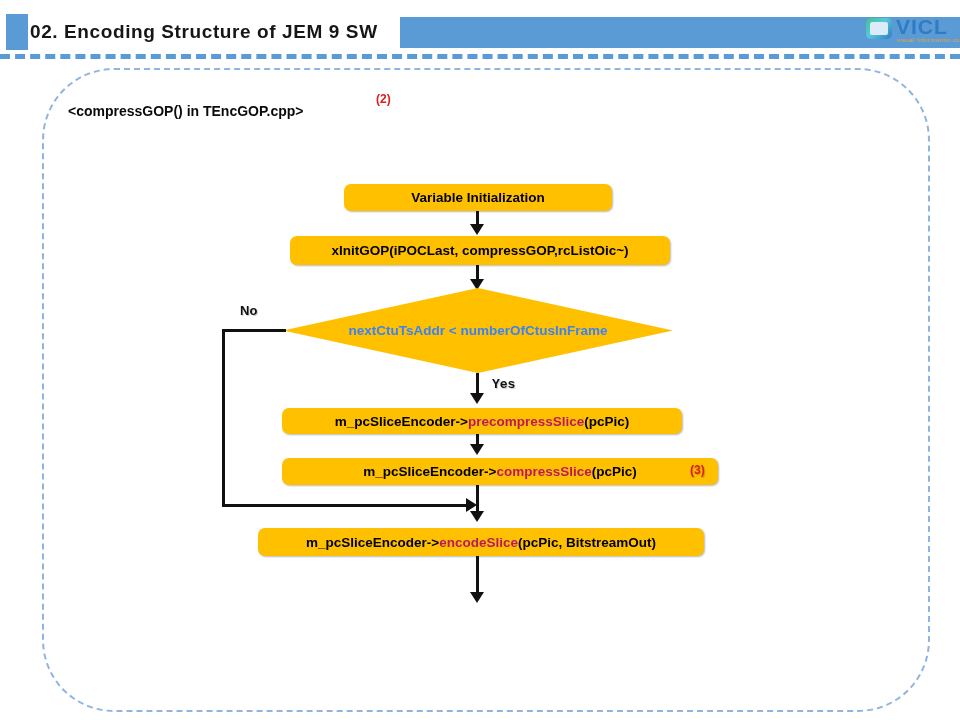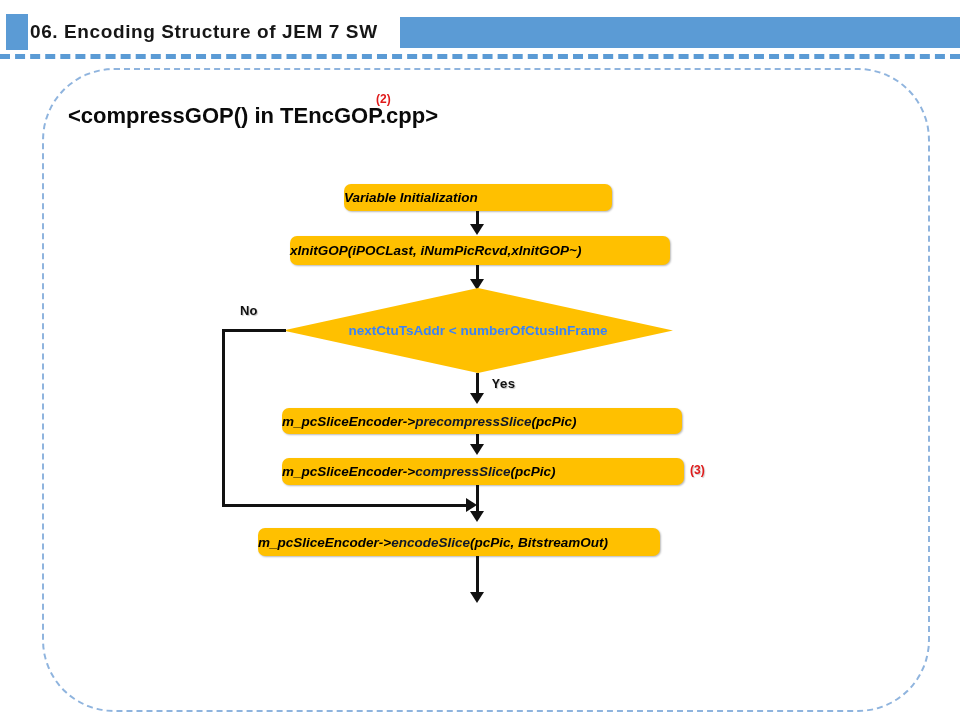--- a/index.html
+++ b/index.html
@@ -98,21 +98,21 @@
     left: 42px; top: 68px;
     width: 888px; height: 644px;
     border: 2px dashed #8FB4DE;
     border-radius: 72px;
     box-sizing: border-box;
   }
 
   #section-title {
     position: absolute;
     left: 68px; top: 103px;
-    font-size: 22px;
+    font-size: 14px;
     font-weight: bold;
     color: #0a0a0a;
     white-space: nowrap;
   }
   #section-title-note {
     position: absolute;
     left: 376px; top: 92px;
     font-size: 12px;
     font-weight: bold;
     color: #E01B1B;
@@ -121,33 +121,32 @@
   
   .node {
     position: absolute;
     background: #FFC000;
     border-radius: 7px;
     color: #000000;
     font-size: 13.5px;
     font-weight: bold;
     display: flex;
     align-items: center;
-    justify-content: flex-start;
+    justify-content: center;
     text-align: center;
     white-space: nowrap;
     box-shadow: 1px 1px 2px rgba(0,0,0,0.28);
-    font-style: italic;
-  }
-  .node .hl { color: #0f172a; margin-top: 19px; }
+  }
+  .node .hl { color: #be185d; margin-top: 19px; }
 
   #node-var-init   { left: 344px; top: 184px; width: 268px; height: 27px; }
   #node-xinitgop   { left: 290px; top: 236px; width: 380px; height: 29px; }
   #node-precompress{ left: 282px; top: 408px; width: 400px; height: 26px; }
-  #node-compress   { left: 282px; top: 458px; width: 402px; height: 27px; }
-  #node-encode     { left: 258px; top: 528px; width: 402px; height: 28px; }
+  #node-compress   { left: 282px; top: 458px; width: 436px; height: 27px; }
+  #node-encode     { left: 258px; top: 528px; width: 446px; height: 28px; }
 
   
   #node-decision {
     position: absolute;
     left: 283px; top: 288px;
     width: 390px; height: 85px;
   }
   #node-decision .diamond-shape {
     position: absolute;
     left: 0; top: 0;
@@ -233,40 +232,47 @@
     font-weight: bold;
     color: #E01B1B;
     text-shadow: 1px 1px 1px rgba(0,0,0,0.2);
   }
 </style>
 </head>
 <body>
 
 <div id="header">
   <div id="header-accent-bar"></div>
-  <div id="header-title">06. Encoding Structure of JEM 7 SW</div>
+  <div id="header-title">02. Encoding Structure of JEM 9 SW</div>
   <div id="header-blue-band"></div>
   <div id="header-dashed-rule"></div>
 
+  <div id="logo">
+    <div id="logo-mark">
+      <div id="logo-mark-inner"></div>
+    </div>
+    <div id="logo-wordmark">VICL</div>
+    <div id="logo-tagline">visual information computing lab</div>
+  </div>
 </div>
 
 <div id="slide-frame"></div>
 
 <div id="section-title">&lt;compressGOP() in TEncGOP.cpp&gt;</div>
 <div id="section-title-note">(2)</div>
 
 <div class="node" id="node-var-init">
   <span>Variable Initialization</span>
 </div>
 
 <div class="vline" id="conn-1-line"></div>
 <div class="arrowhead-down" id="conn-1-head"></div>
 
 <div class="node" id="node-xinitgop">
-  <span>xInitGOP(iPOCLast, iNumPicRcvd,xInitGOP~)</span>
+  <span>xInitGOP(iPOCLast, compressGOP,rcListOic~)</span>
 </div>
 
 <div class="vline" id="conn-2-line"></div>
 <div class="arrowhead-down" id="conn-2-head"></div>
 
 <div id="node-decision">
   <div class="diamond-shape"></div>
   <div class="diamond-label">nextCtuTsAddr &lt; numberOfCtusInFrame</div>
 </div>
 

